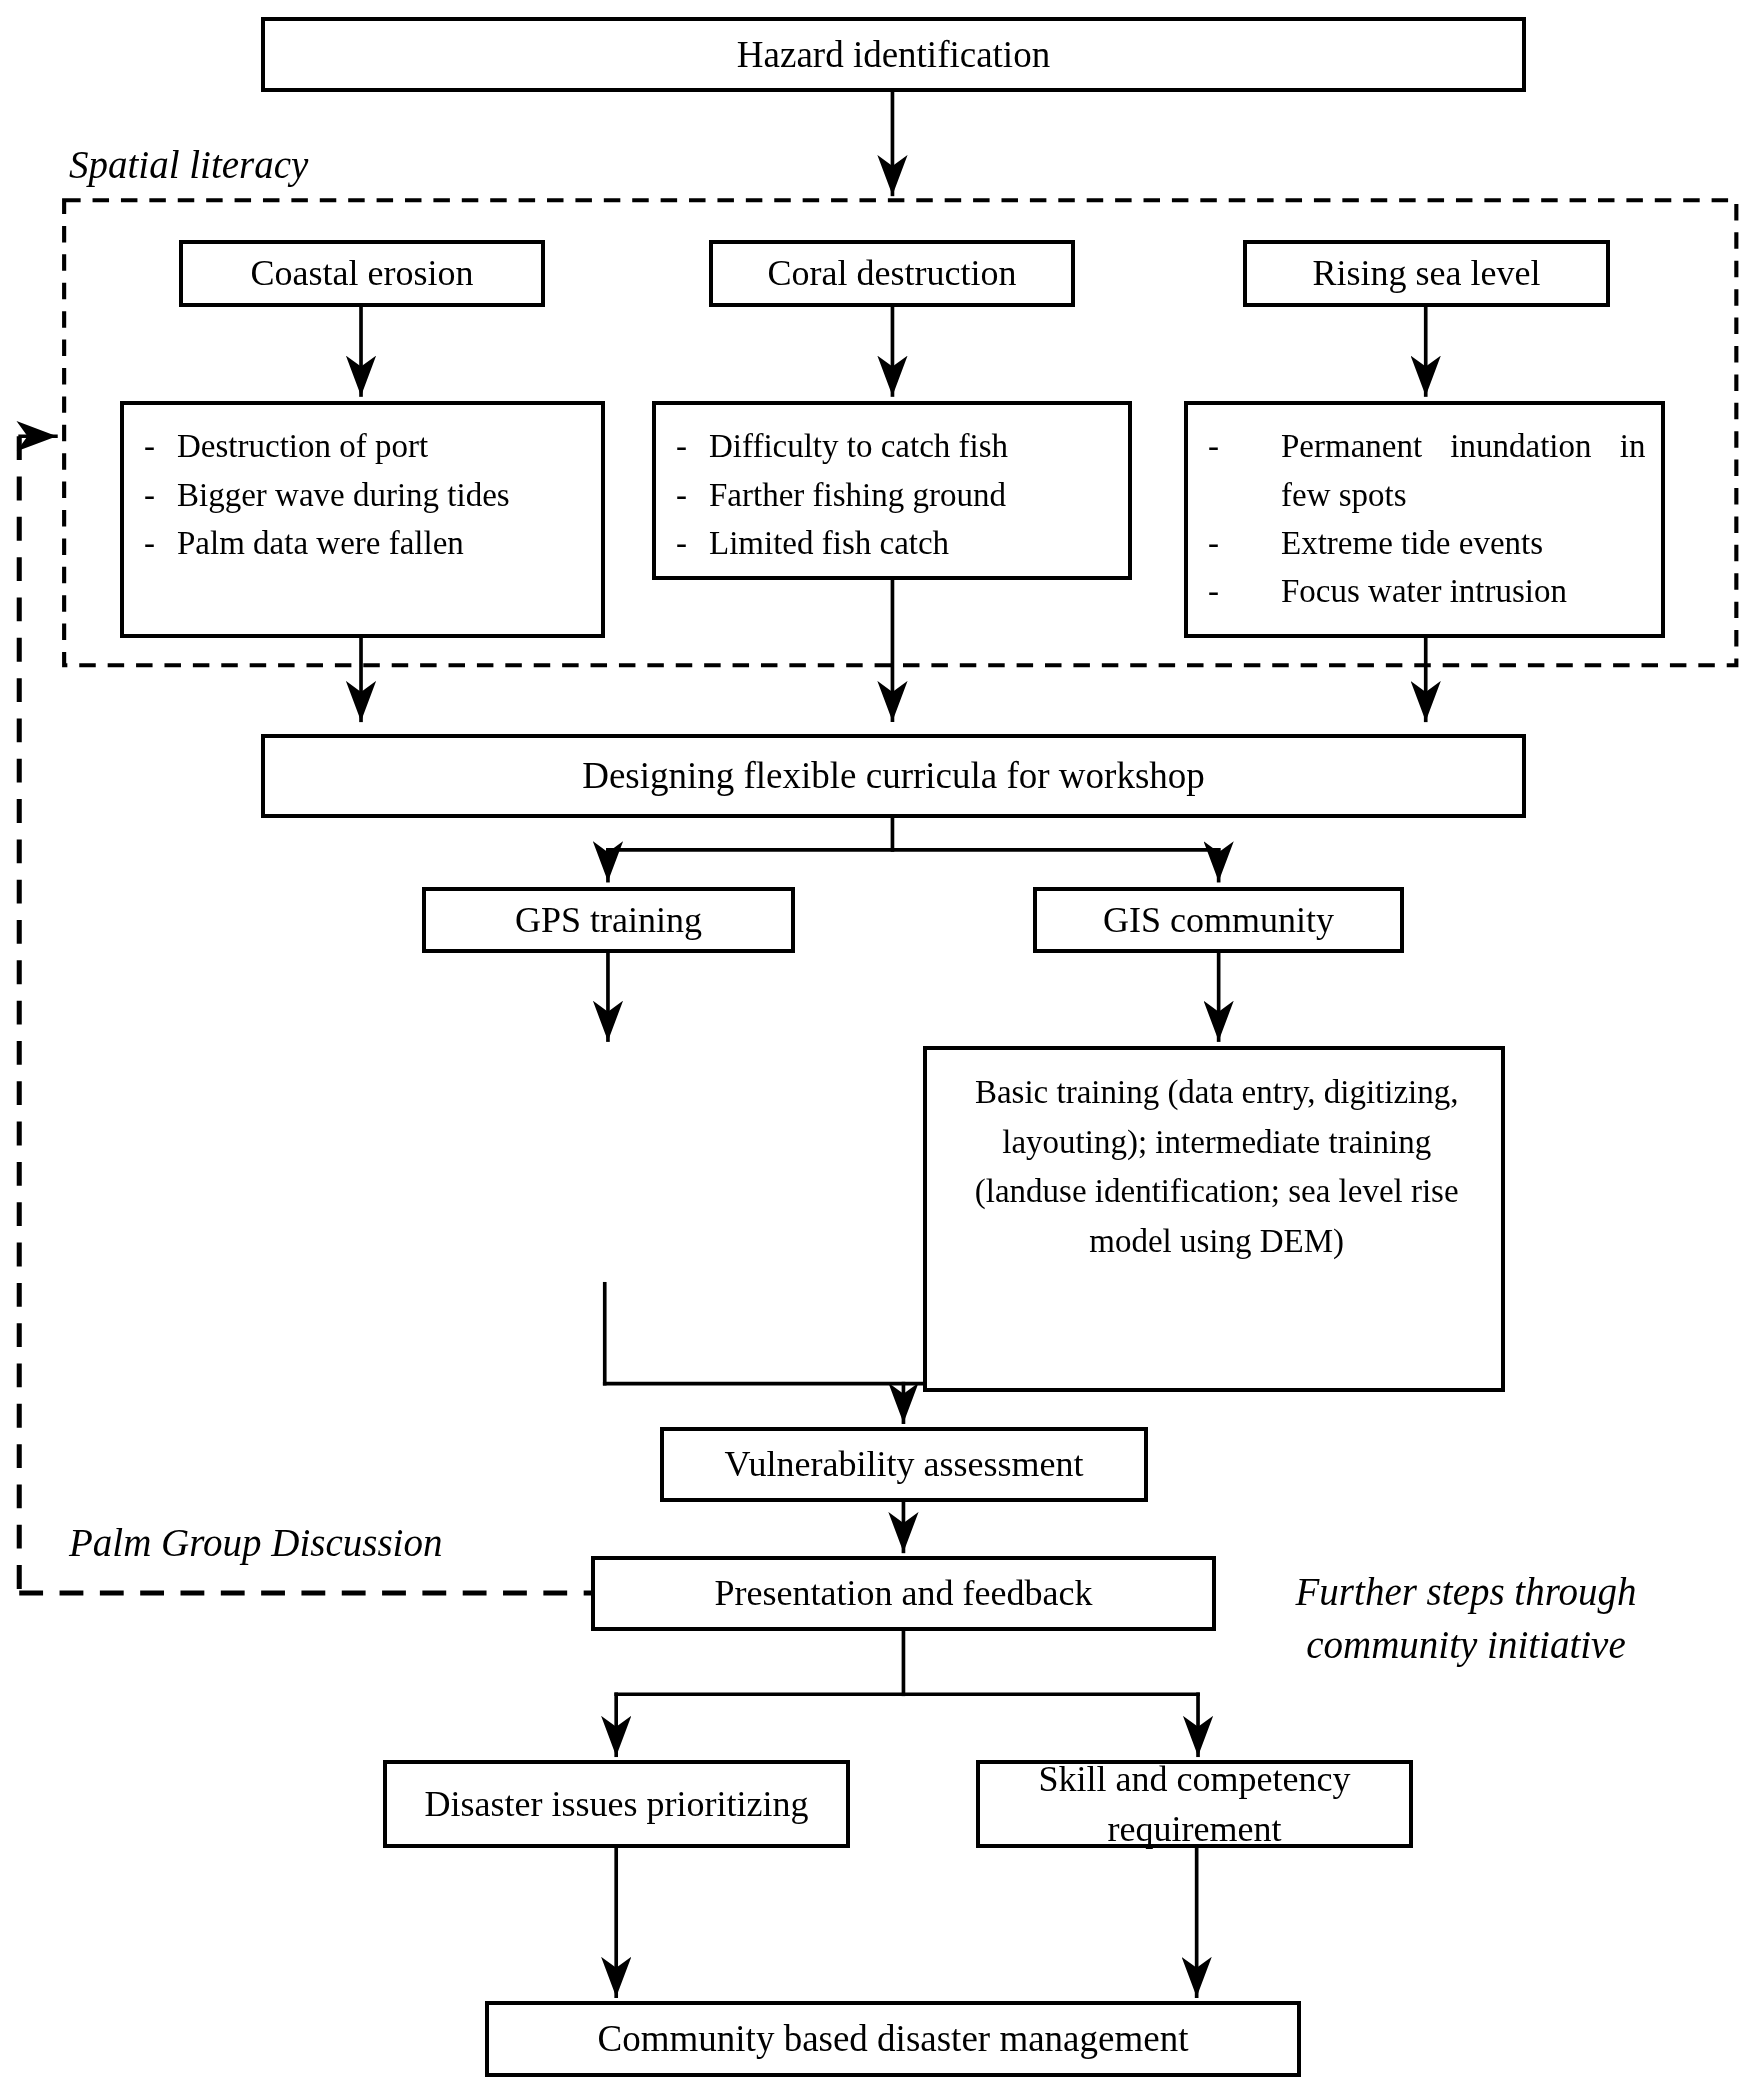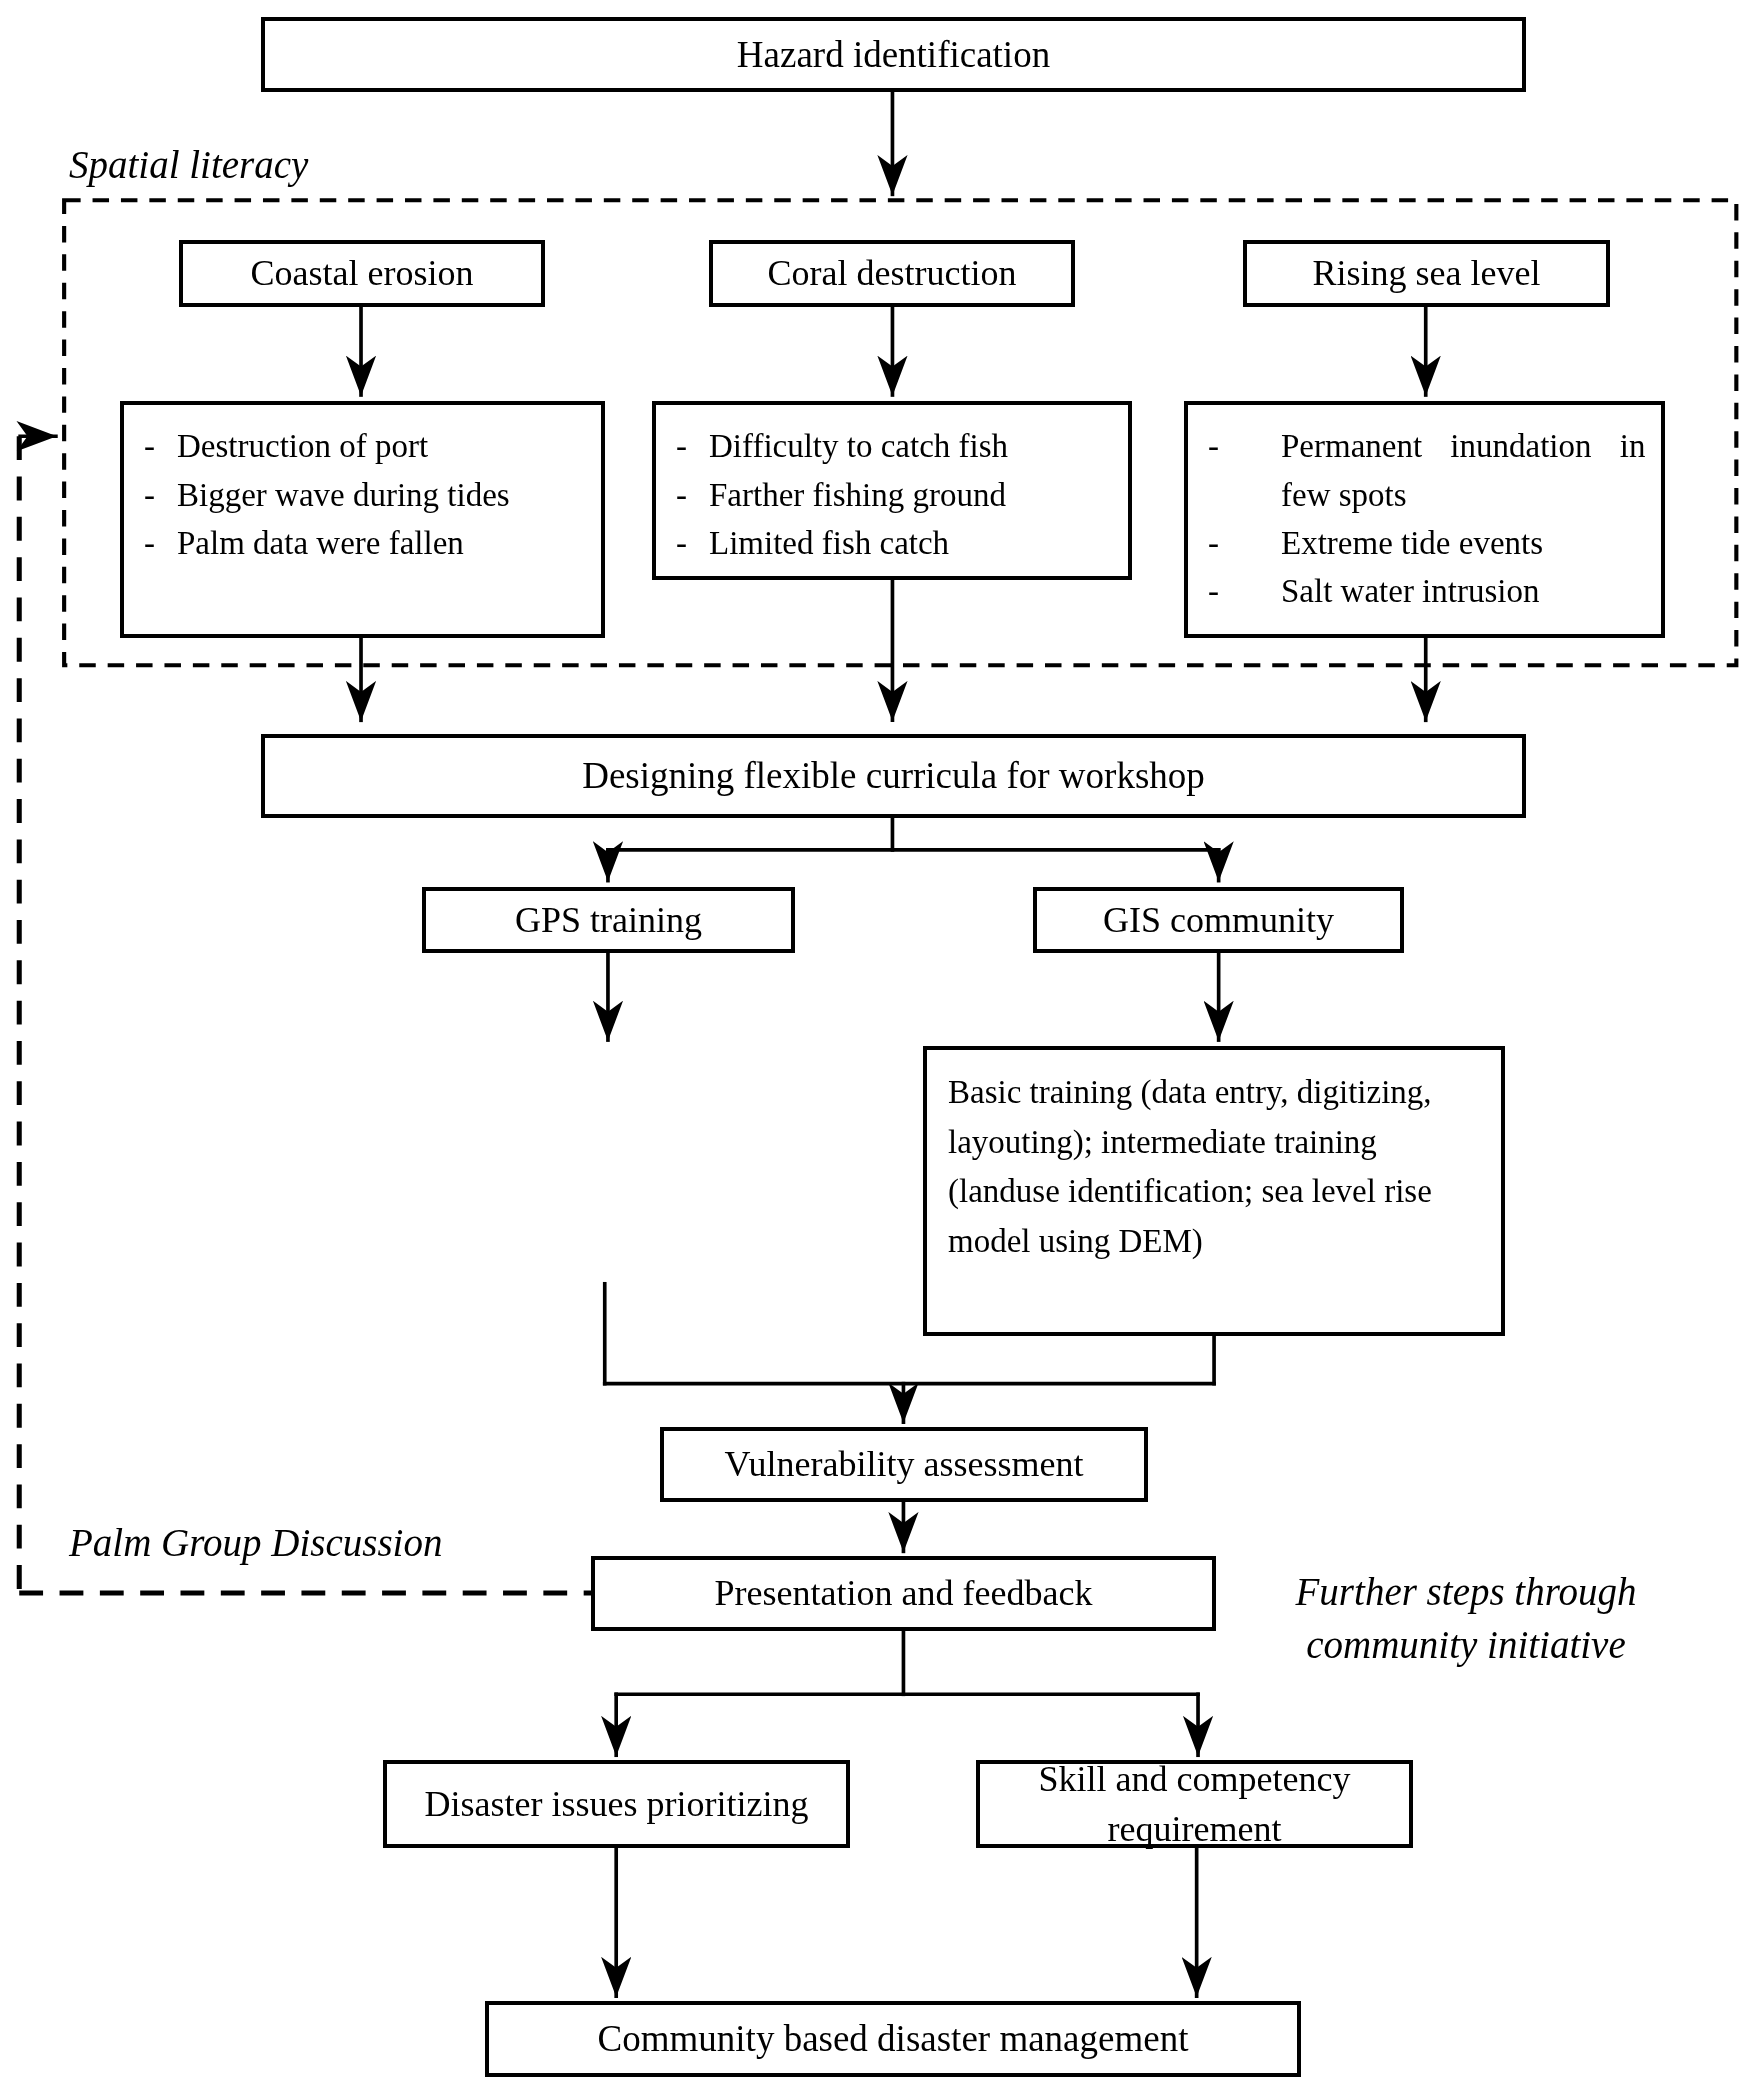--- a/index.html
+++ b/index.html
@@ -133,37 +133,37 @@
         <div class="li">
         <span class="dash">-</span>
         <span class="li-text">Permanent inundation in few spots</span>
       </div>
         <div class="li">
         <span class="dash">-</span>
         <span class="li-text">Extreme tide events</span>
       </div>
         <div class="li">
         <span class="dash">-</span>
-        <span class="li-text">Salt water intrusion</span>
+        <span class="li-text">Focus water intrusion</span>
       </div>
       </div>
   </div>
 
   <div class="box banner" style="left:261px;top:734px;width:1265px;height:84px;">
     <span>Designing flexible curricula for workshop</span>
   </div>
 
   <div class="box" style="left:422px;top:887px;width:373px;height:66px;">
     <span>GPS training</span>
   </div>
   <div class="box" style="left:1033px;top:887px;width:371px;height:66px;">
     <span>GIS community</span>
   </div>
 
-  <div class="box plain" style="left:923px;top:1046px;width:582px;height:290px;">
+  <div class="box plain" style="left:923px;top:1046px;width:582px;height:346px;text-align:center;">
     <span>Basic training (data entry, digitizing, layouting); intermediate training (landuse identification; sea level rise model using DEM)</span>
   </div>
 
   <div class="box" style="left:660px;top:1427px;width:488px;height:75px;">
     <span>Vulnerability assessment</span>
   </div>
 
   <div class="box" style="left:591px;top:1556px;width:625px;height:75px;">
     <span>Presentation and feedback</span>
   </div>

